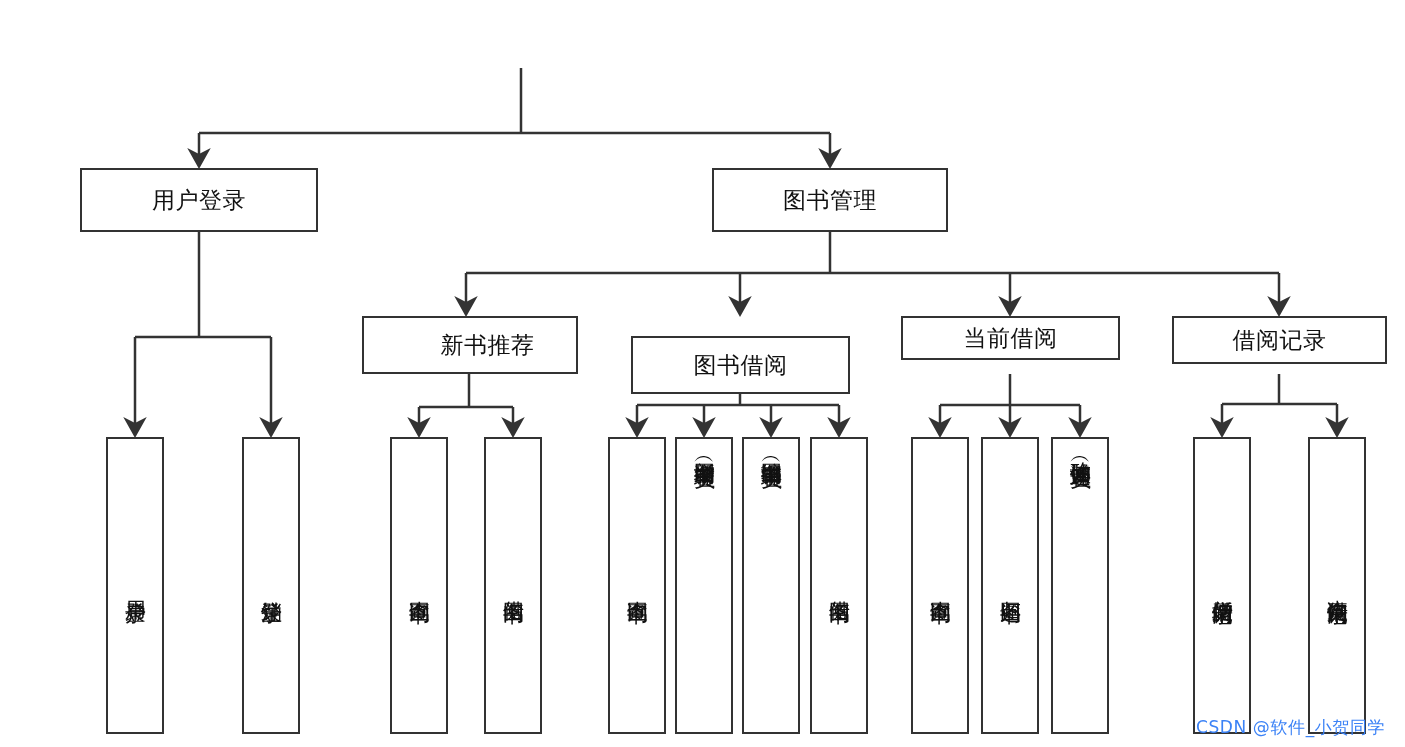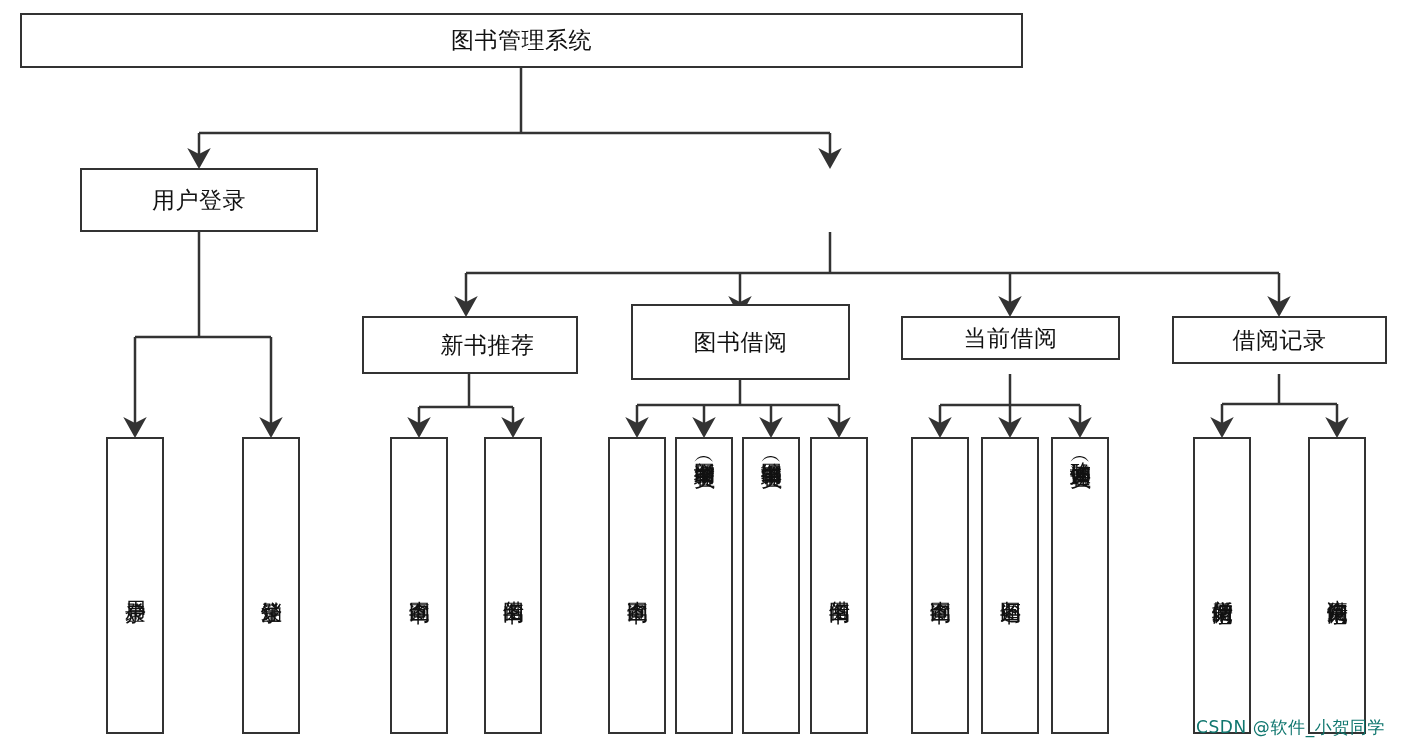--- a/index.html
+++ b/index.html
@@ -57,21 +57,21 @@
     writing-mode:vertical-rl;
     text-orientation:upright;
     white-space:nowrap;
     display:block;
   }
   .node.v.top{ justify-content:flex-start; }
   .node.v.mid{ justify-content:center; }
   .watermark{
     position:absolute;
     font-size:17px;
-    color:#0f766e;
+    color:#3b82f6;
     letter-spacing:0.6px;
     white-space:nowrap;
     z-index:5;
     font-family:"DejaVu Sans","Liberation Sans",sans-serif;
   }
 </style>
 </head>
 <body>
 
 <div id="canvas">
@@ -120,34 +120,34 @@
       <path d="M1010,405 L1010,427" marker-end="url(#arrow)"></path>
       <path d="M1080,405 L1080,427" marker-end="url(#arrow)"></path>
 
       <path d="M1279,374 L1279,404"></path>
       <path d="M1222,404 L1337,404"></path>
       <path d="M1222,404 L1222,427" marker-end="url(#arrow)"></path>
       <path d="M1337,404 L1337,427" marker-end="url(#arrow)"></path>
     </g>
   </svg>
 
-  <div class="node h root" style="left:20px; top:13px; width:1003px; height:55px;">
-    <span>图书管理系统</span>
-  </div>
 
   <div class="node h" style="left:80px; top:168px; width:238px; height:64px;">
     <span>用户登录</span>
   </div>
 
+  <div class="node h" style="left:712px; top:168px; width:236px; height:64px;">
+    <span>图书管理</span>
+  </div>
 
   <div class="node h" style="left:362px; top:316px; width:216px; height:58px;padding-left:41px;">
     <span>新书推荐</span>
   </div>
 
-  <div class="node h" style="left:631px; top:304px; width:219px; height:76px;">
+  <div class="node h" style="left:631px; top:336px; width:219px; height:58px;">
     <span>图书借阅</span>
   </div>
 
   <div class="node h" style="left:901px; top:316px; width:219px; height:44px;">
     <span>当前借阅</span>
   </div>
 
   <div class="node h" style="left:1172px; top:316px; width:215px; height:48px;">
     <span>借阅记录</span>
   </div>

